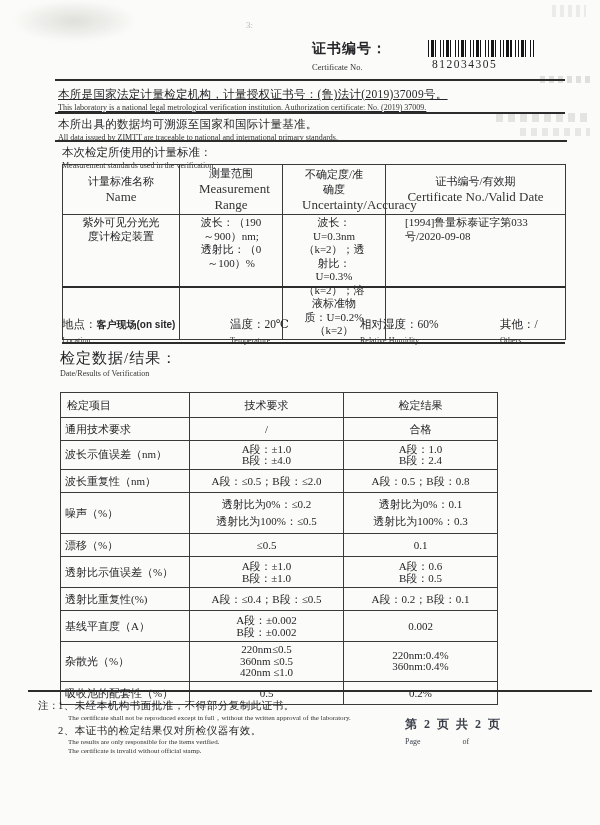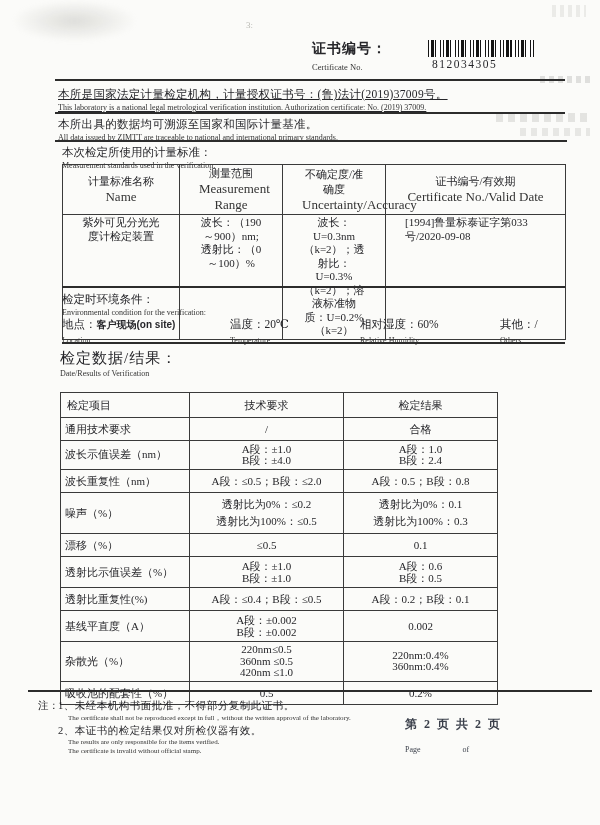--- a/index.html
+++ b/index.html
@@ -74,21 +74,21 @@
   tr.rh-3 td{height:34px;line-height:11.5px;}
   tr.rh-1 td{height:18px;}
   
   .notes{position:absolute;left:38px;top:699px;width:360px;}
   .note-label{position:absolute;left:0;top:0;font-size:10.5px;}
   .note-items{margin-left:20px;}
   .note-cn{font-size:10.5px;letter-spacing:.5px;}
   .note-en{font-size:7px;color:#333;margin:0 0 1px 10px;}
   .page-block{position:absolute;left:405px;top:716px;color:#3a3f4a;}
   .page-cn{font-size:12px;letter-spacing:2px;font-weight:bold;}
-  .page-en{font-size:8px;margin-top:12px;}
+  .page-en{font-size:8px;margin-top:4px;}
   .page-en .of{margin-left:42px;}
   
   .smudge{position:absolute;left:12px;top:0;width:125px;height:42px;
     background:radial-gradient(closest-side,rgba(175,175,168,.38),rgba(175,175,168,0));
     filter:blur(2px);}
   .faint-mark{position:absolute;left:246px;top:20px;font-size:9px;color:#b8b8b2;}
   .bleed{position:absolute;opacity:.5;filter:blur(.6px);}
   .bleed-1{left:540px;top:76px;width:50px;height:7px;
     background:repeating-linear-gradient(90deg,rgba(140,140,138,.5) 0 5px,transparent 5px 9px);}
   .bleed-2{left:496px;top:113px;width:94px;height:9px;
@@ -166,24 +166,20 @@
     <tr>
       <td class="td-center">紫外可见分光光度计检定装置</td>
       <td class="td-center">波长：（190～900）nm;透射比：（0～100）%</td>
       <td class="td-center">波长：U=0.3nm（k=2）；透射比：U=0.3%（k=2）；溶液标准物质：U=0.2%（k=2）</td>
       <td class="td-left">[1994]鲁量标泰证字第033号/2020-09-08</td>
     </tr>
   </tbody>
     </table>
   <div class="hline hl-4"></div>
 
-  <div class="env-heading">
-    <div class="sec-cn">检定时环境条件：</div>
-    <div class="sec-en">Environmental condition for the verification:</div>
-  </div>
   <div class="env-row">
     <div class="env-field env-f0">
       <div class="env-val-line"><span>地点：</span><span class="env-val-strong">客户现场(on site)</span></div>
       <div class="env-en">Location</div>
     </div>
     <div class="env-field env-f1">
       <div class="env-val-line"><span>温度：</span><span>20℃</span></div>
       <div class="env-en">Temperature</div>
     </div>
     <div class="env-field env-f2">

